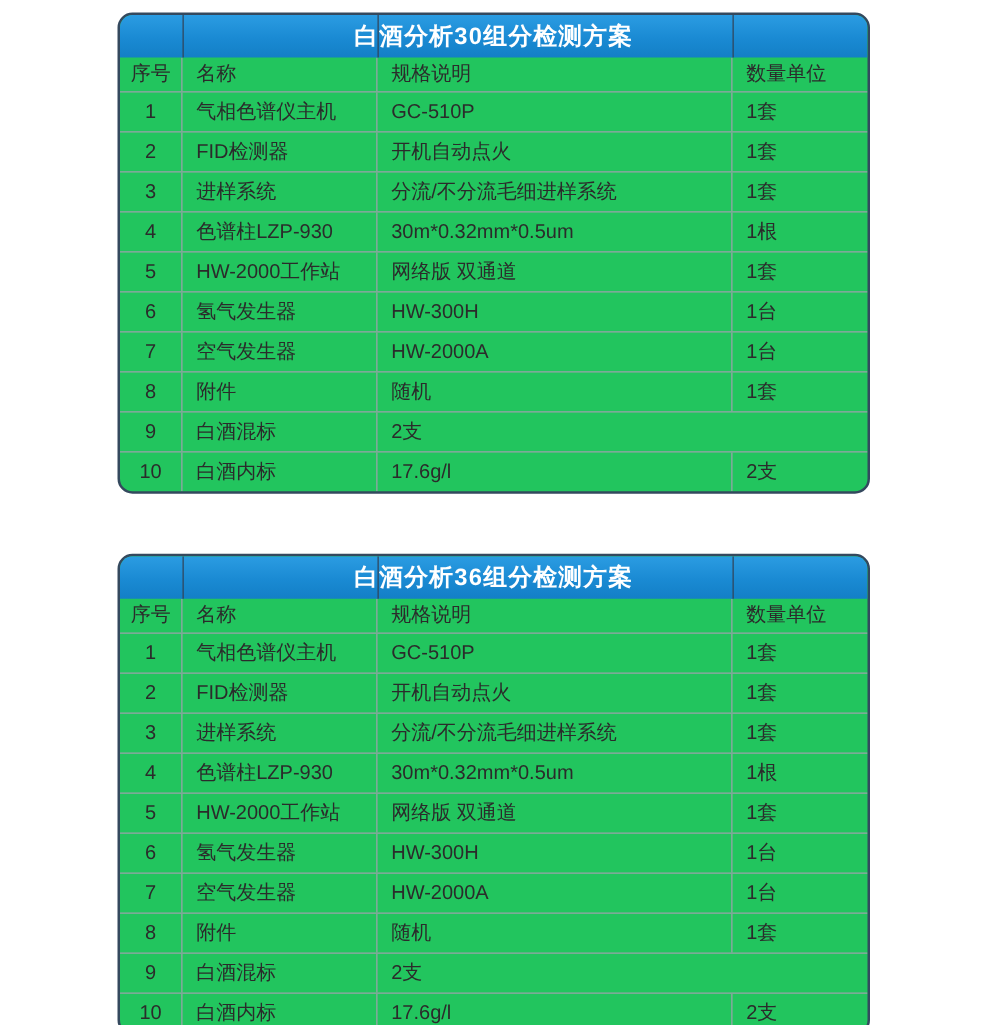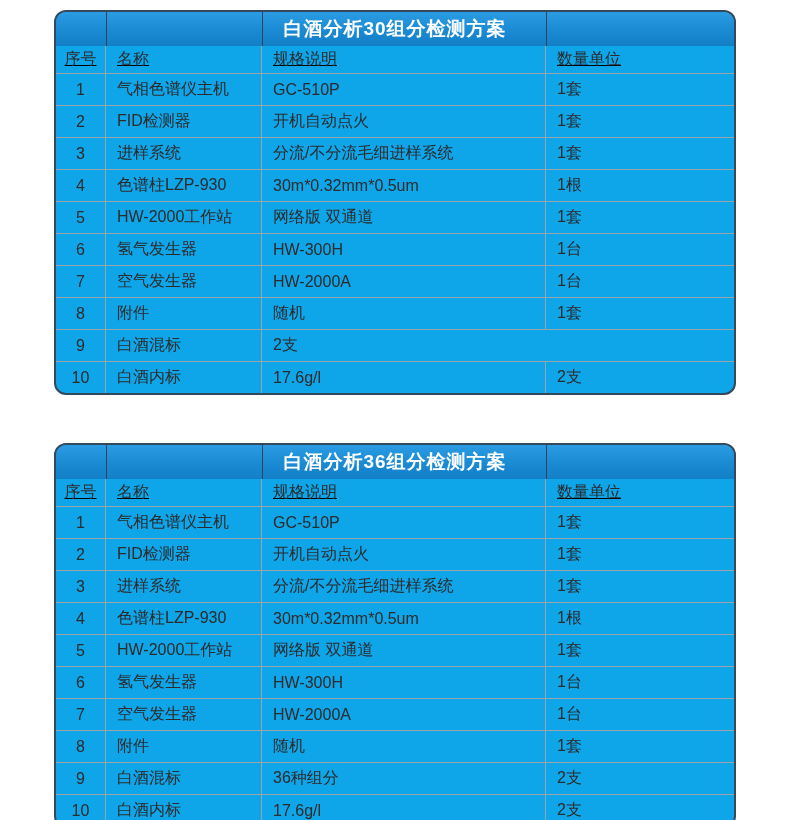--- a/index.html
+++ b/index.html
@@ -9,26 +9,26 @@
     width: 790px;
     font-family: "Liberation Sans", "DejaVu Sans", sans-serif;
   }
   .page {
     width: 790px;
     height: 820px;
     padding-top: 10px;
     box-sizing: border-box;
   }
   .spec-table {
-    width: 682px;
+    width: 602px;
     margin: 0 auto;
     border: 2px solid #34495e;
     border-radius: 12px;
     overflow: hidden;
-    background: #0ea5e9;
+    background: #22c55e;
     box-sizing: border-box;
   }
   .spec-table + .spec-table {
     margin-top: 48px;
   }
   .title-bar {
     position: relative;
     height: 34px;
     background: linear-gradient(180deg, #2b9ce2 0%, #1a8ad3 55%, #137fc6 100%);
     display: flex;
@@ -53,21 +53,21 @@
     z-index: 1;
   }
   .tdiv.d1 { left: 50px; }
   .tdiv.d2 { left: 206px; }
   .tdiv.d3 { left: 490px; }
   .row {
     display: grid;
     grid-template-columns: 50px 156px 284px 1fr;
     height: 31px;
   }
-  .row.header { height: 27px; text-decoration: underline; }
+  .row.header { height: 27px; }
   .row + .row { border-top: 1px solid #9aa2aa; }
   .c {
     display: flex;
     align-items: center;
     border-right: 1px solid #9aa2aa;
     font-size: 16px;
     color: #2b2b2b;
     padding-left: 11px;
     overflow: hidden;
     white-space: nowrap;
@@ -211,21 +211,20 @@
     </div>
     <div class="row">
       <div class="c c1">8</div>
       <div class="c c2">附件</div>
       <div class="c c3">随机</div>
       <div class="c c4">1套</div>
     </div>
     <div class="row">
       <div class="c c1">9</div>
       <div class="c c2">白酒混标</div>
-      <div class="c c3">36种组分</div>
       <div class="c c4">2支</div>
     </div>
     <div class="row">
       <div class="c c1">10</div>
       <div class="c c2">白酒内标</div>
       <div class="c c3">17.6g/l</div>
       <div class="c c4">2支</div>
     </div>
   </section>
 

